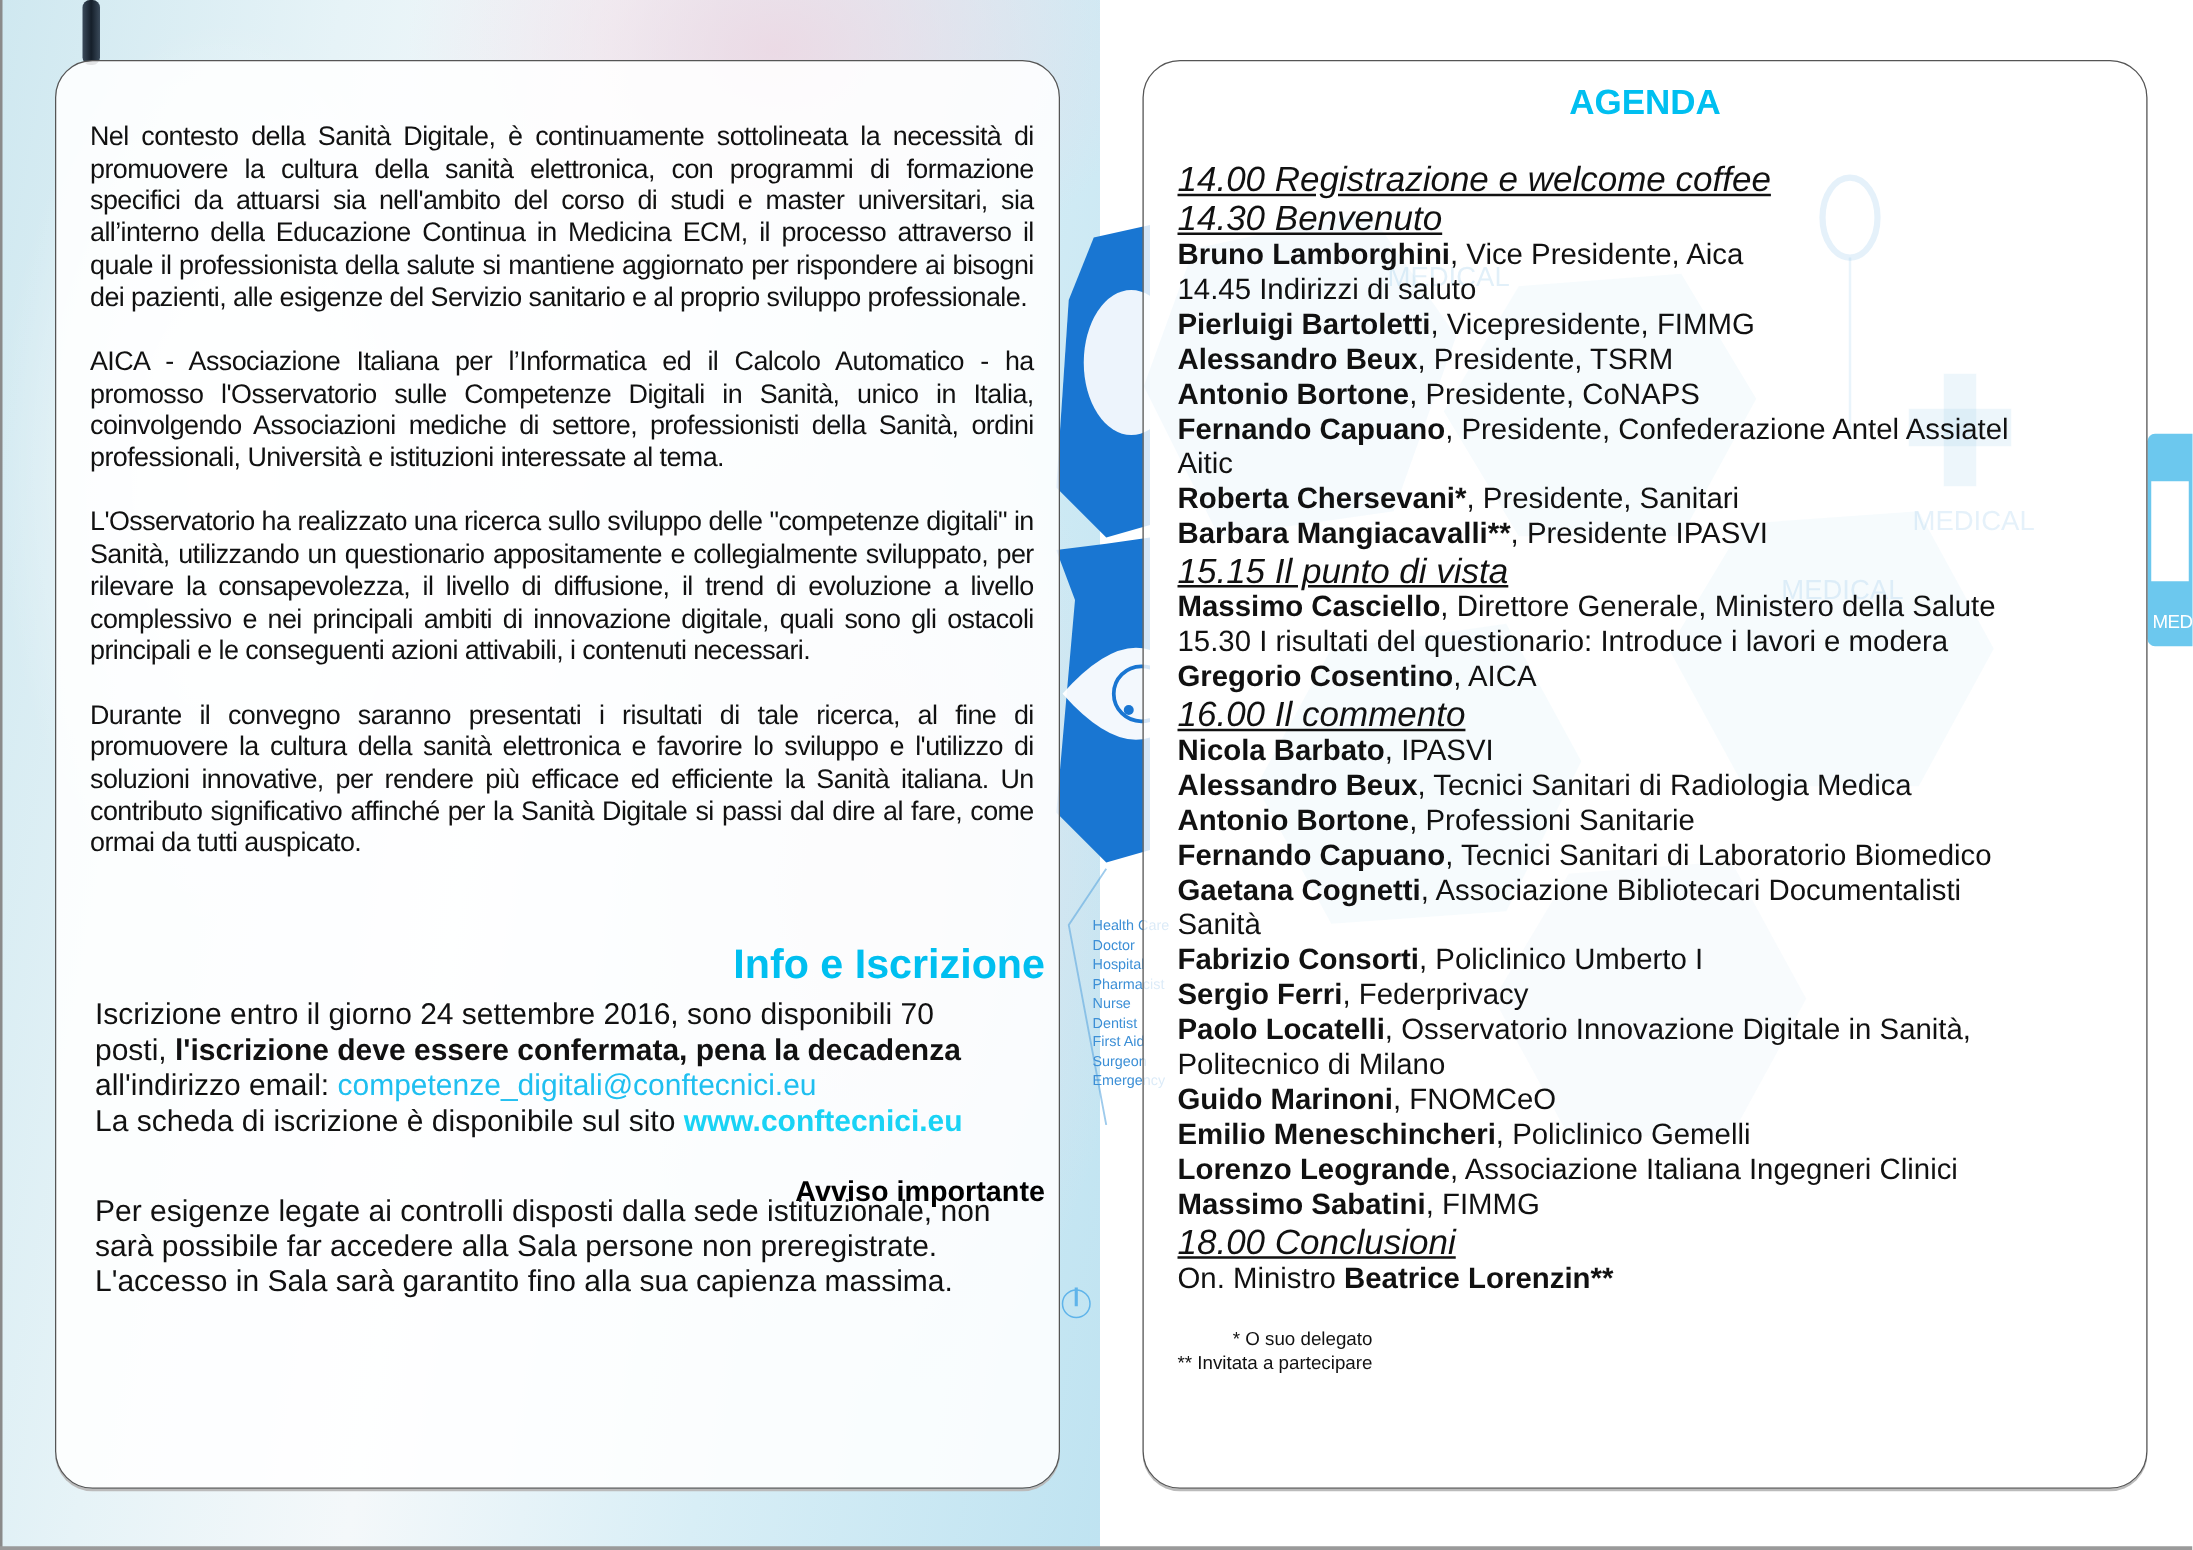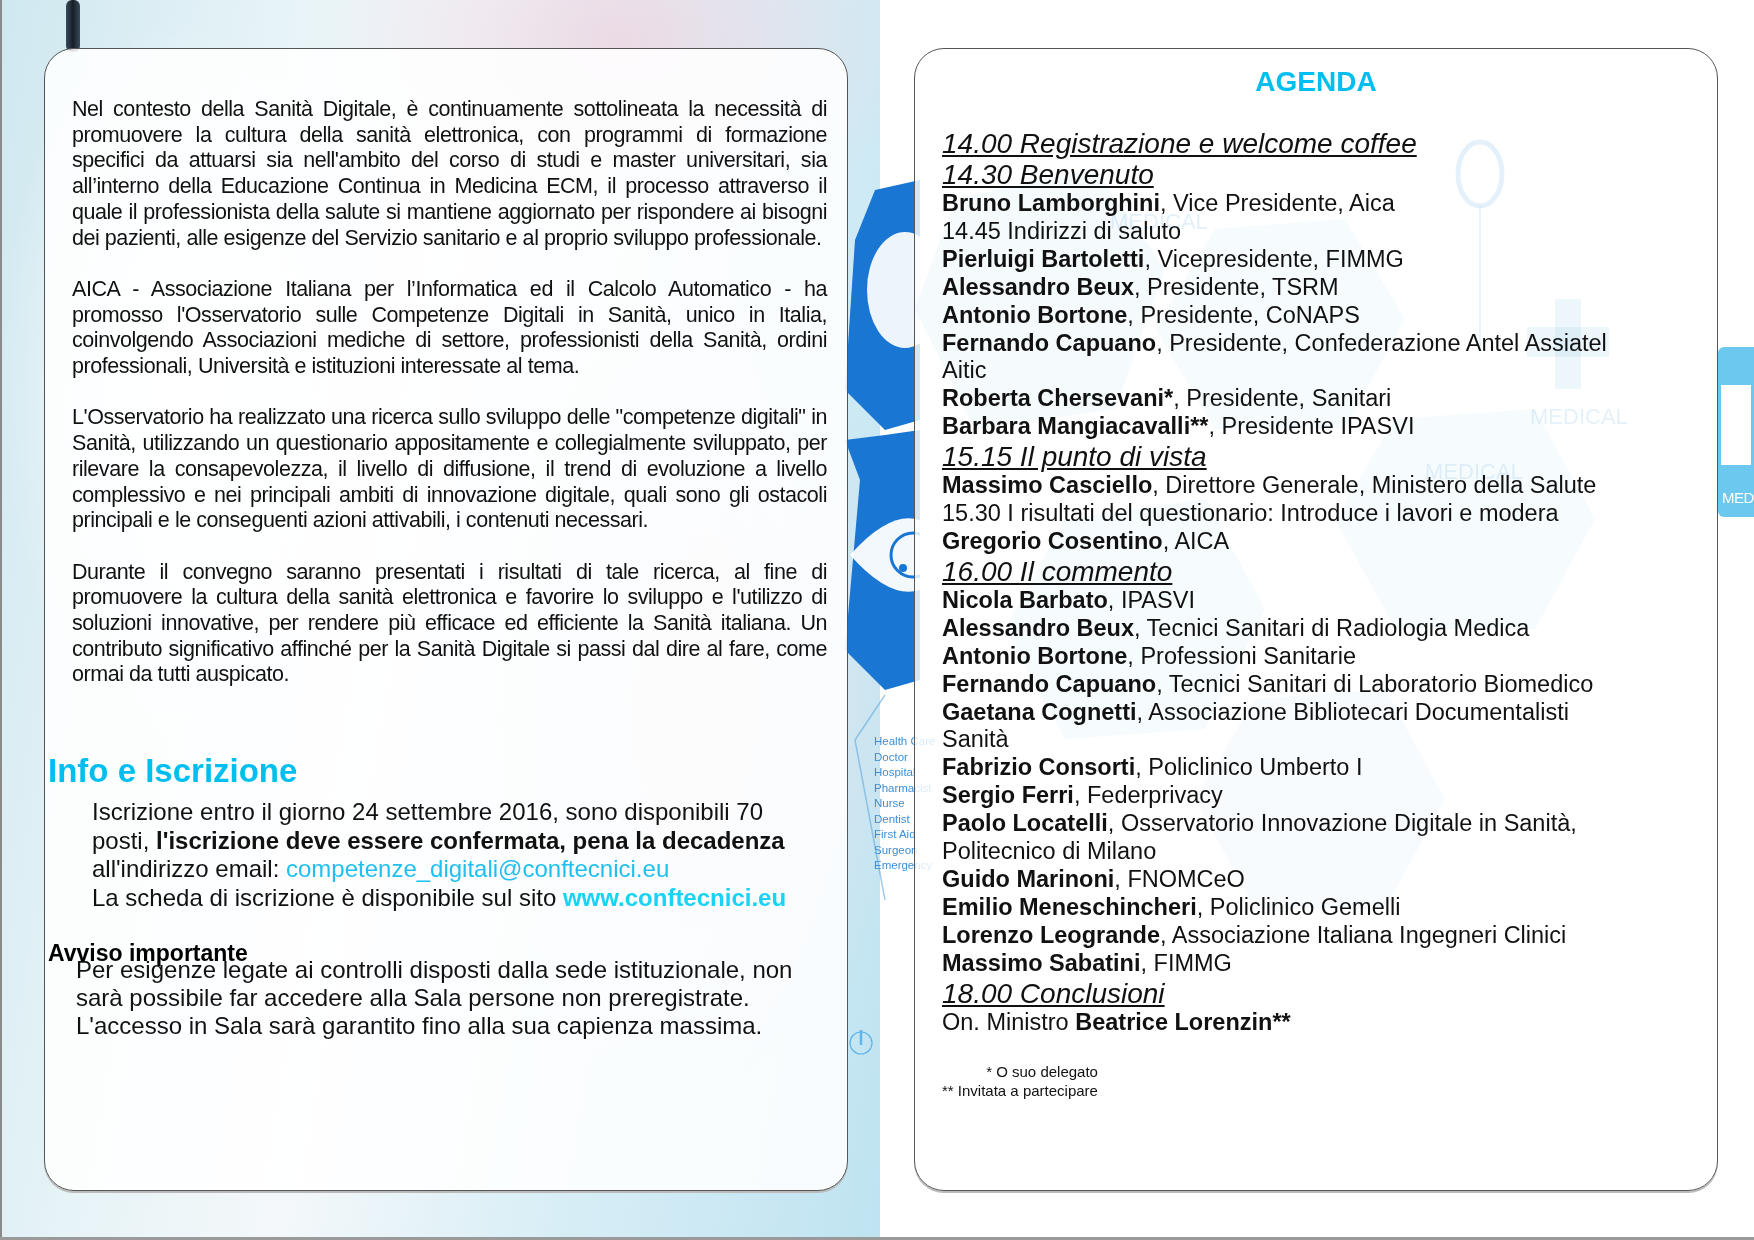--- a/index.html
+++ b/index.html
@@ -45,26 +45,26 @@
   .panel.right { left: 914px; top: 48px; width: 804px; height: 1143px; background: rgba(255,255,255,0.82); }
 
   
   .intro {
     position: absolute; left: 72px; top: 97px; width: 755px;
     font-size: 21.5px; line-height: 25.7px; letter-spacing: -0.45px;
     text-align: justify; color: #111;
   }
   .intro p { margin-bottom: 25.7px; }
   .section-heading {
-    position: absolute; left: 48px; width: 804px; text-align: left;
+    position: absolute; left: 32px; width: 804px; text-align: right;
     font-weight: bold; color: #00bff0;
   }
   .info-heading { top: 752px; font-size: 33px; }
   .reg-text {
-    position: absolute; left: 92px; top: 798px; width: 760px;
+    position: absolute; left: 76px; top: 798px; width: 760px;
     font-size: 24px; line-height: 28.5px; color: #111;
   }
   .reg-text .line { display: block; white-space: nowrap; }
   .link-email { color: #1fbff0; }
   .link-site { color: #19d3f5; font-weight: bold; }
   .notice-heading { top: 940px; font-size: 23px; color: #000000; }
   .notice-text {
     position: absolute; left: 76px; top: 956px; width: 770px;
     font-size: 24px; line-height: 28px; color: #111;
   }

